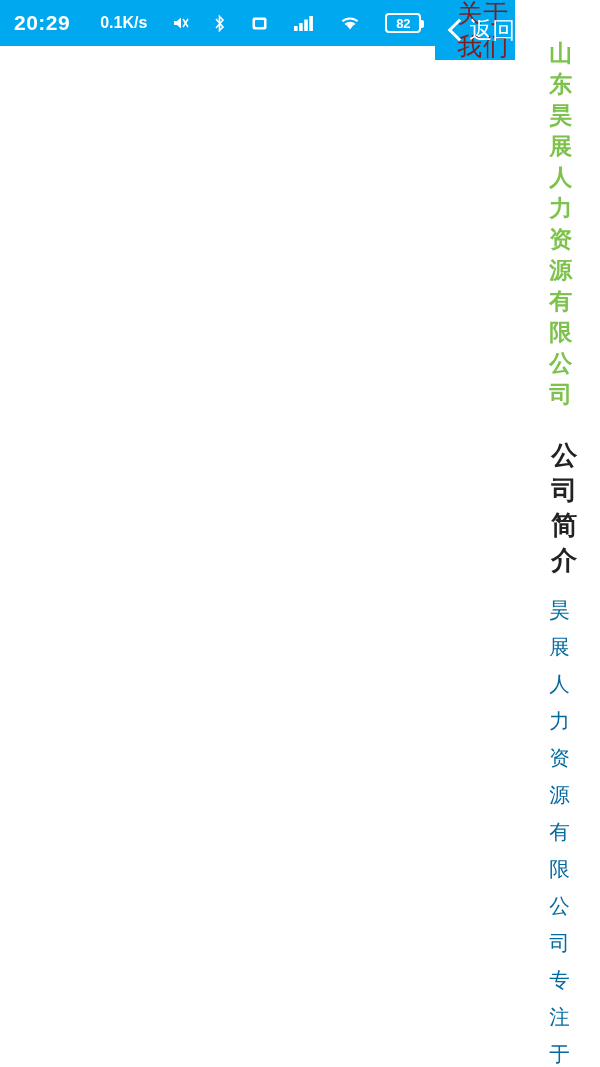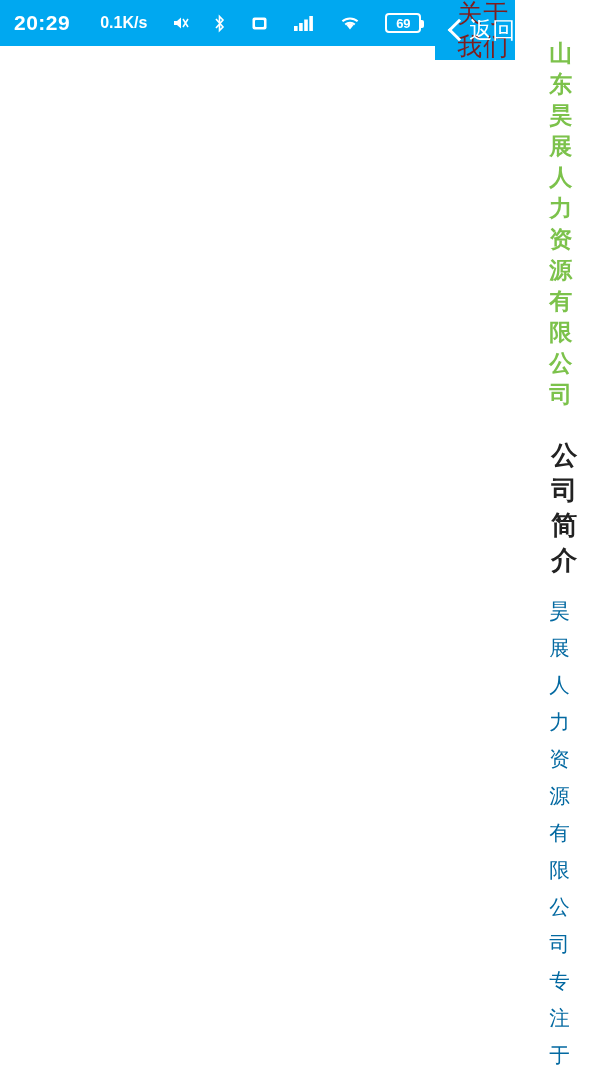--- a/index.html
+++ b/index.html
@@ -117,20 +117,21 @@
     letter-spacing: 1px;
   }
 
   
   .content {
     flex: 1;
     background: #ffffff;
     padding: 30px 34px 0 34px;
     box-sizing: border-box;
     overflow: hidden;
+    font-family: Liberation Serif, serif;
   }
   .company-name {
     text-align: center;
     color: #7CC24B;
     font-size: 23px;
     font-weight: bold;
     margin: 8px 0 28px 0;
     letter-spacing: 0.5px;
   }
   .section-heading {
@@ -194,21 +195,21 @@
       </span>
 
       <span class="icon">
         <svg width="22" height="18" viewBox="0 0 22 18">
           <path d="M11 15.5l-3.6-4.6a5.8 5.8 0 017.2 0z" fill="#ffffff"></path>
           <path d="M3.4 7.3a11.4 11.4 0 0115.2 0" stroke="#ffffff" stroke-width="2" fill="none"></path>
           <path d="M6.2 10.6a7.5 7.5 0 019.6 0" stroke="#ffffff" stroke-width="2" fill="none"></path>
         </svg>
       </span>
 
-      <span class="battery">69</span>
+      <span class="battery">82</span>
     </div>
   </div>
 
   <div class="title-bar">
     <div class="back-btn">
       <span class="back-chevron"></span>
       <span class="back-label">返回</span>
     </div>
     <div class="title-text">关于我们</div>
   </div>

